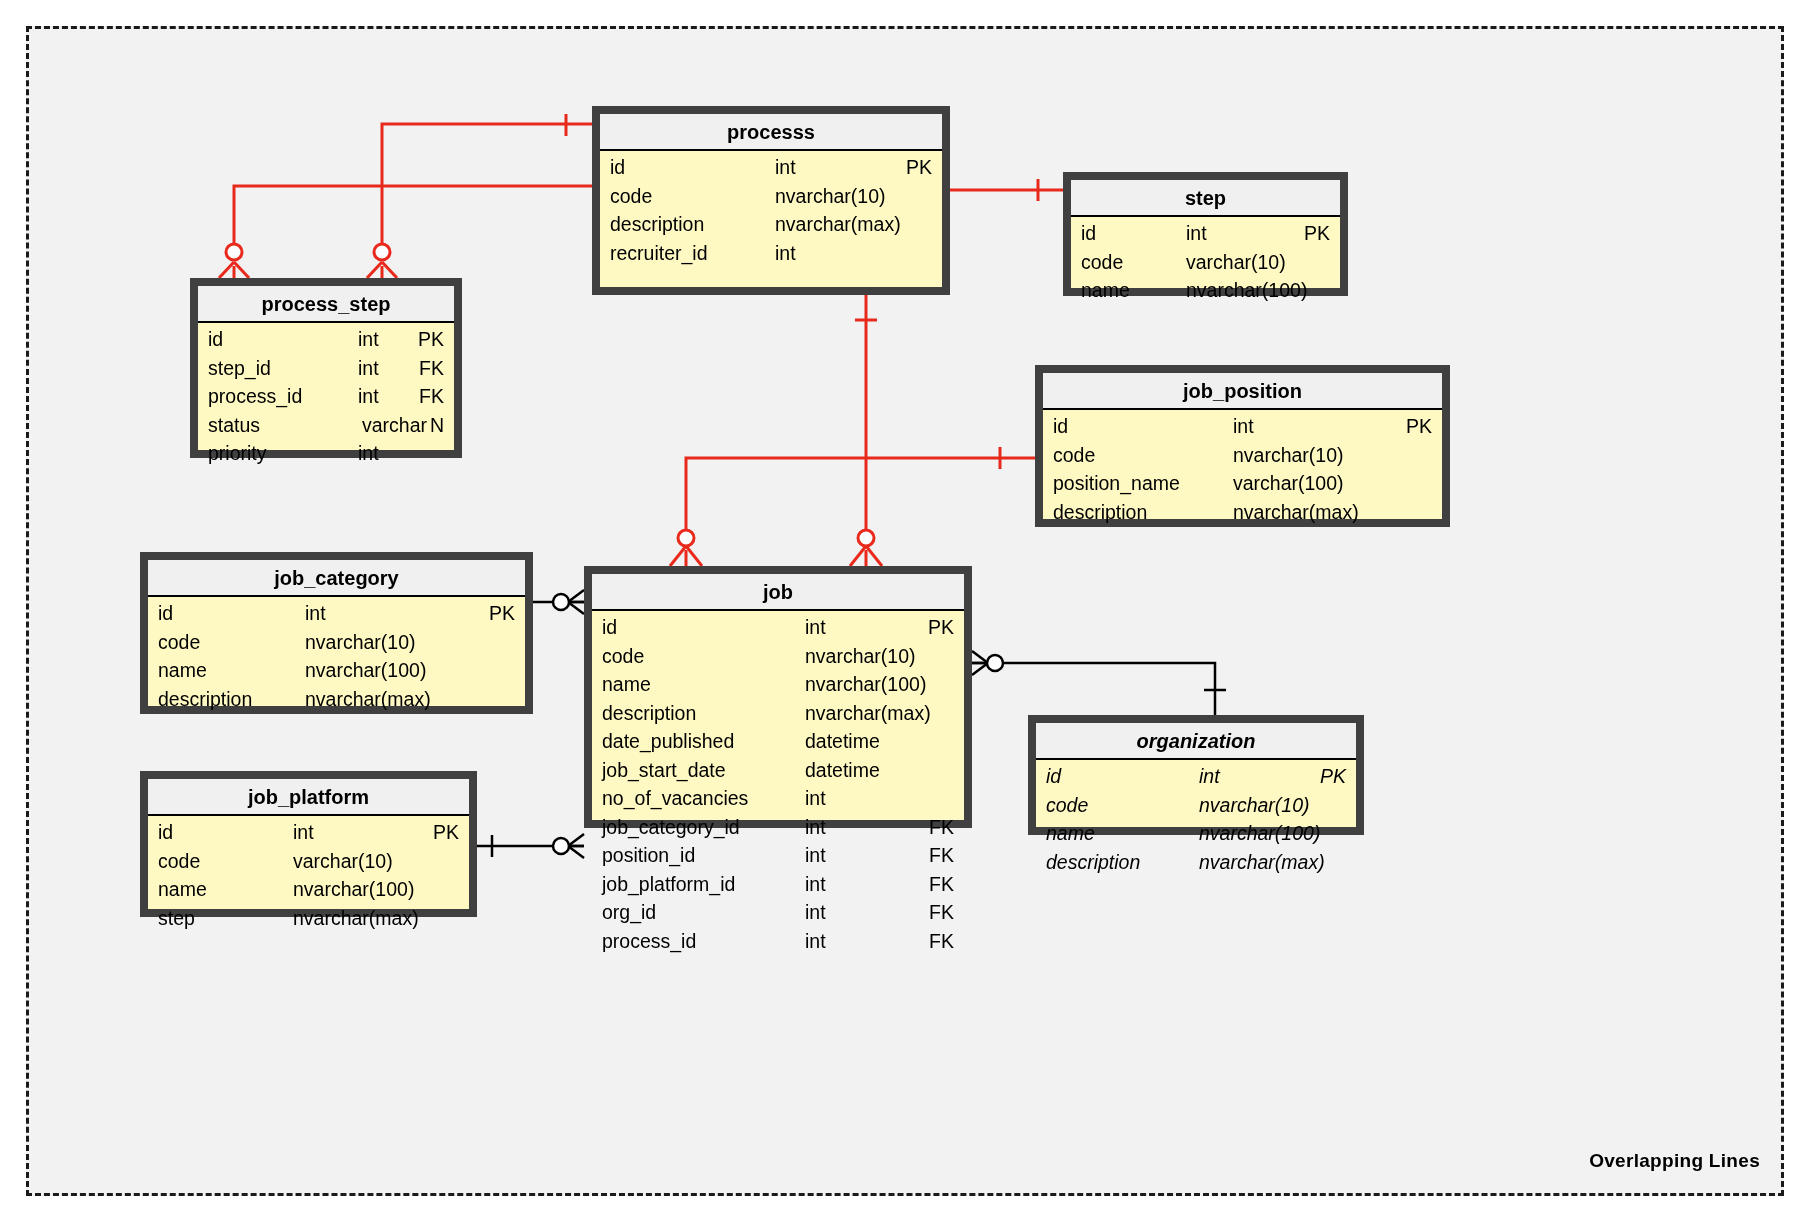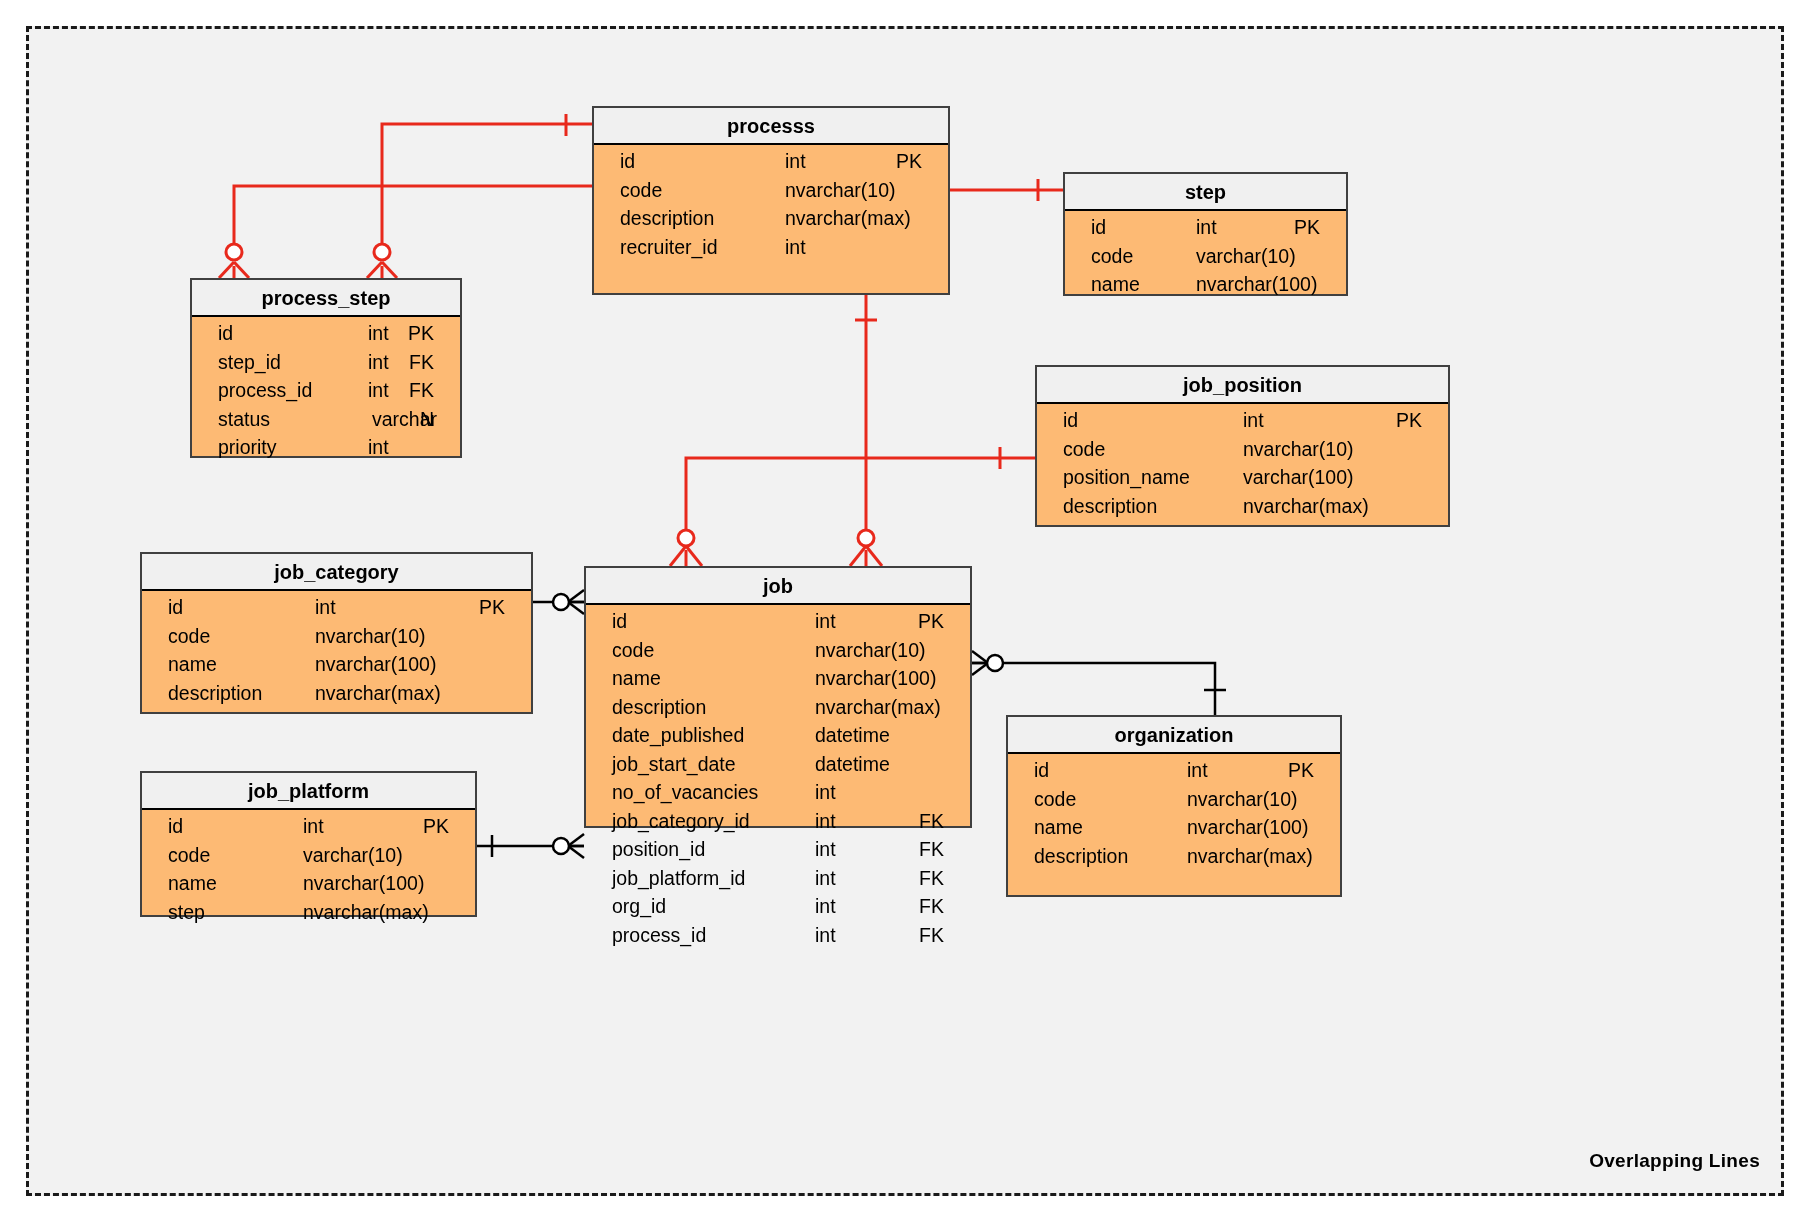--- a/index.html
+++ b/index.html
@@ -28,40 +28,39 @@
   svg#wires {
     position: absolute;
     left: 0;
     top: 0;
     width: 1812px;
     height: 1224px;
     pointer-events: none;
   }
   .entity {
     position: absolute;
-    border: 2px solid #404040;
+    border: 8px solid #404040;
     box-sizing: border-box;
-    background: #fdba74;
+    background: #fef9c3;
   }
   .entity-title {
     background: #f0f0f0;
     border-bottom: 2px solid #000000;
     text-align: center;
     font-weight: bold;
     font-size: 20px;
     color: #000000;
     line-height: 36px;
     height: 37px;
     box-sizing: border-box;
     white-space: nowrap;
     overflow: hidden;
   }
   .entity-body {
-    padding: 5px 16px 7px 0;
-    margin-left: 16px;
+    padding: 5px 0 7px 0;
   }
   .field-row {
     position: relative;
     height: 28.5px;
     font-size: 19.5px;
     color: #000000;
     white-space: nowrap;
   }
   .f-name {
     position: absolute;
@@ -333,21 +332,21 @@
             <span class="f-type" style="left: 213px;">int</span>
             <span class="f-key">FK</span>
           </div>
           <div class="field-row">
             <span class="f-name">process_id</span>
             <span class="f-type" style="left: 213px;">int</span>
             <span class="f-key">FK</span>
           </div>
         </div>
       </div>
-      <div class="entity" style="left: 1006px; top: 715px; width: 336px; height: 182px;">
+      <div class="entity" style="left: 1028px; top: 715px; width: 336px; height: 120px; font-style: italic;">
         <div class="entity-title">organization</div>
         <div class="entity-body">
           <div class="field-row">
             <span class="f-name">id</span>
             <span class="f-type" style="left: 163px;">int</span>
             <span class="f-key">PK</span>
           </div>
           <div class="field-row">
             <span class="f-name">code</span>
             <span class="f-type" style="left: 163px;">nvarchar(10)</span>

